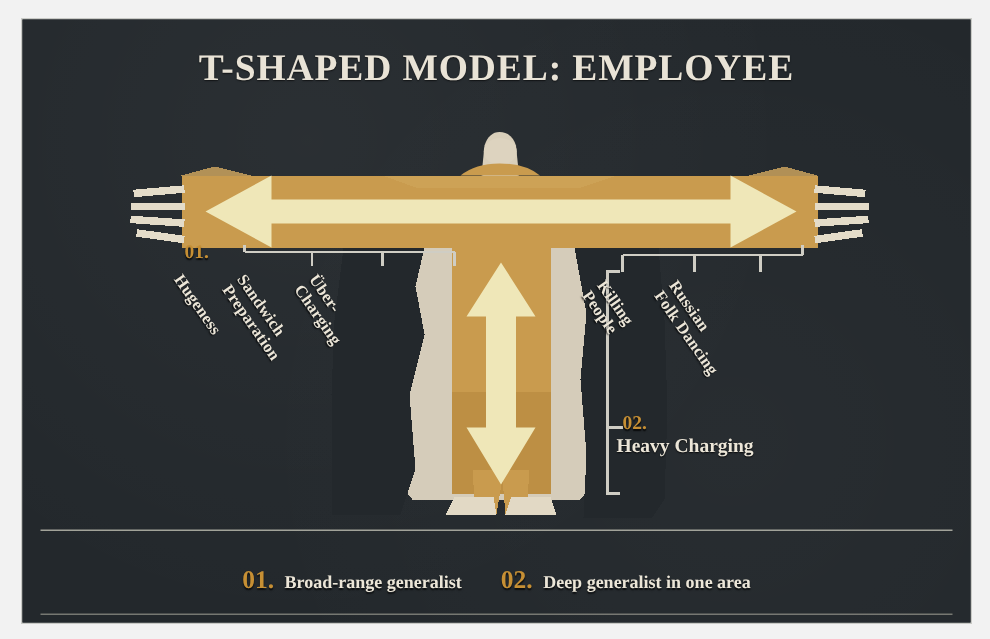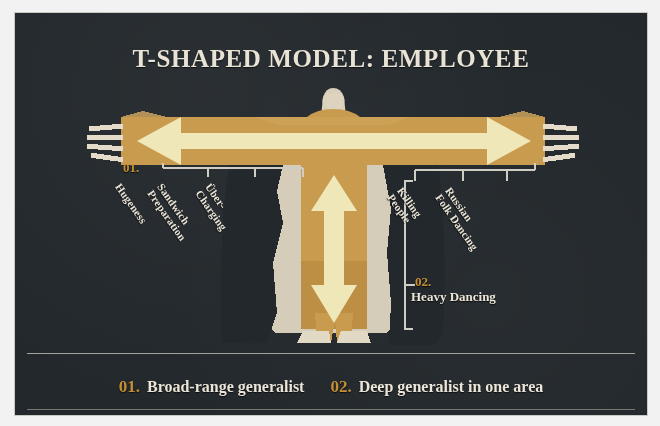--- a/index.html
+++ b/index.html
@@ -22,21 +22,21 @@
   }
   #inner{
     position:absolute;left:0;top:0;right:0;bottom:0;
     background:#23282c;
     background-image:
       radial-gradient(circle at 30% 20%, rgba(255,255,255,.035), rgba(0,0,0,0) 60%),
       radial-gradient(circle at 75% 70%, rgba(255,255,255,.025), rgba(0,0,0,0) 60%);
   }
   
   #title{
-    position:absolute;left:0;right:0;top:32px;
+    position:absolute;left:0;right:0;top:19px;
     text-align:center;
     color:#e9e3d6;
     font-size:25px;
     font-weight:bold;
     letter-spacing:.6px;
     text-shadow:0 1px 1px rgba(0,0,0,.6);
     font-family:"Liberation Serif", serif;
   }
   
   #stage{
@@ -85,21 +85,21 @@
   }
   .leg{
     display:flex;align-items:baseline;gap:7px;
     font-family:"Liberation Serif", serif;
   }
   .leg .n{
     color:#c68f34;font-size:17px;font-weight:bold;
     text-shadow:0 1px 1px rgba(0,0,0,.7);
   }
   .leg .t{
-    color:#ece6d8;font-size:16px;font-weight:bold;
+    color:#ece6d8;font-size:12px;font-weight:bold;
     text-shadow:0 1px 1px rgba(0,0,0,.7);
   }
   #botline{
     position:absolute;left:12px;right:12px;top:396px;height:1px;
     background:#9a9a90;opacity:.7;
   }
 </style>
 </head>
 <body>
 
@@ -219,21 +219,21 @@
         <span>Killing</span><br>
         <span>People</span>
       </div>
 
       <div class="lbl rot" style="left:438px;top:172px;">
         <span>Russian</span><br>
         <span>Folk Dancing</span>
       </div>
 
       <div class="num" id="lbl02-num">02.</div>
-      <div id="lbl02-txt">Heavy Dancing</div>
+      <div id="lbl02-txt">Heavy Charging</div>
 
       <div id="divider"></div>
       <div id="legend">
         <div class="leg">
           <span class="n">01.</span>
           <span class="t">Broad-range generalist</span>
         </div>
         <div class="leg">
           <span class="n">02.</span>
           <span class="t">Deep generalist in one area</span>

